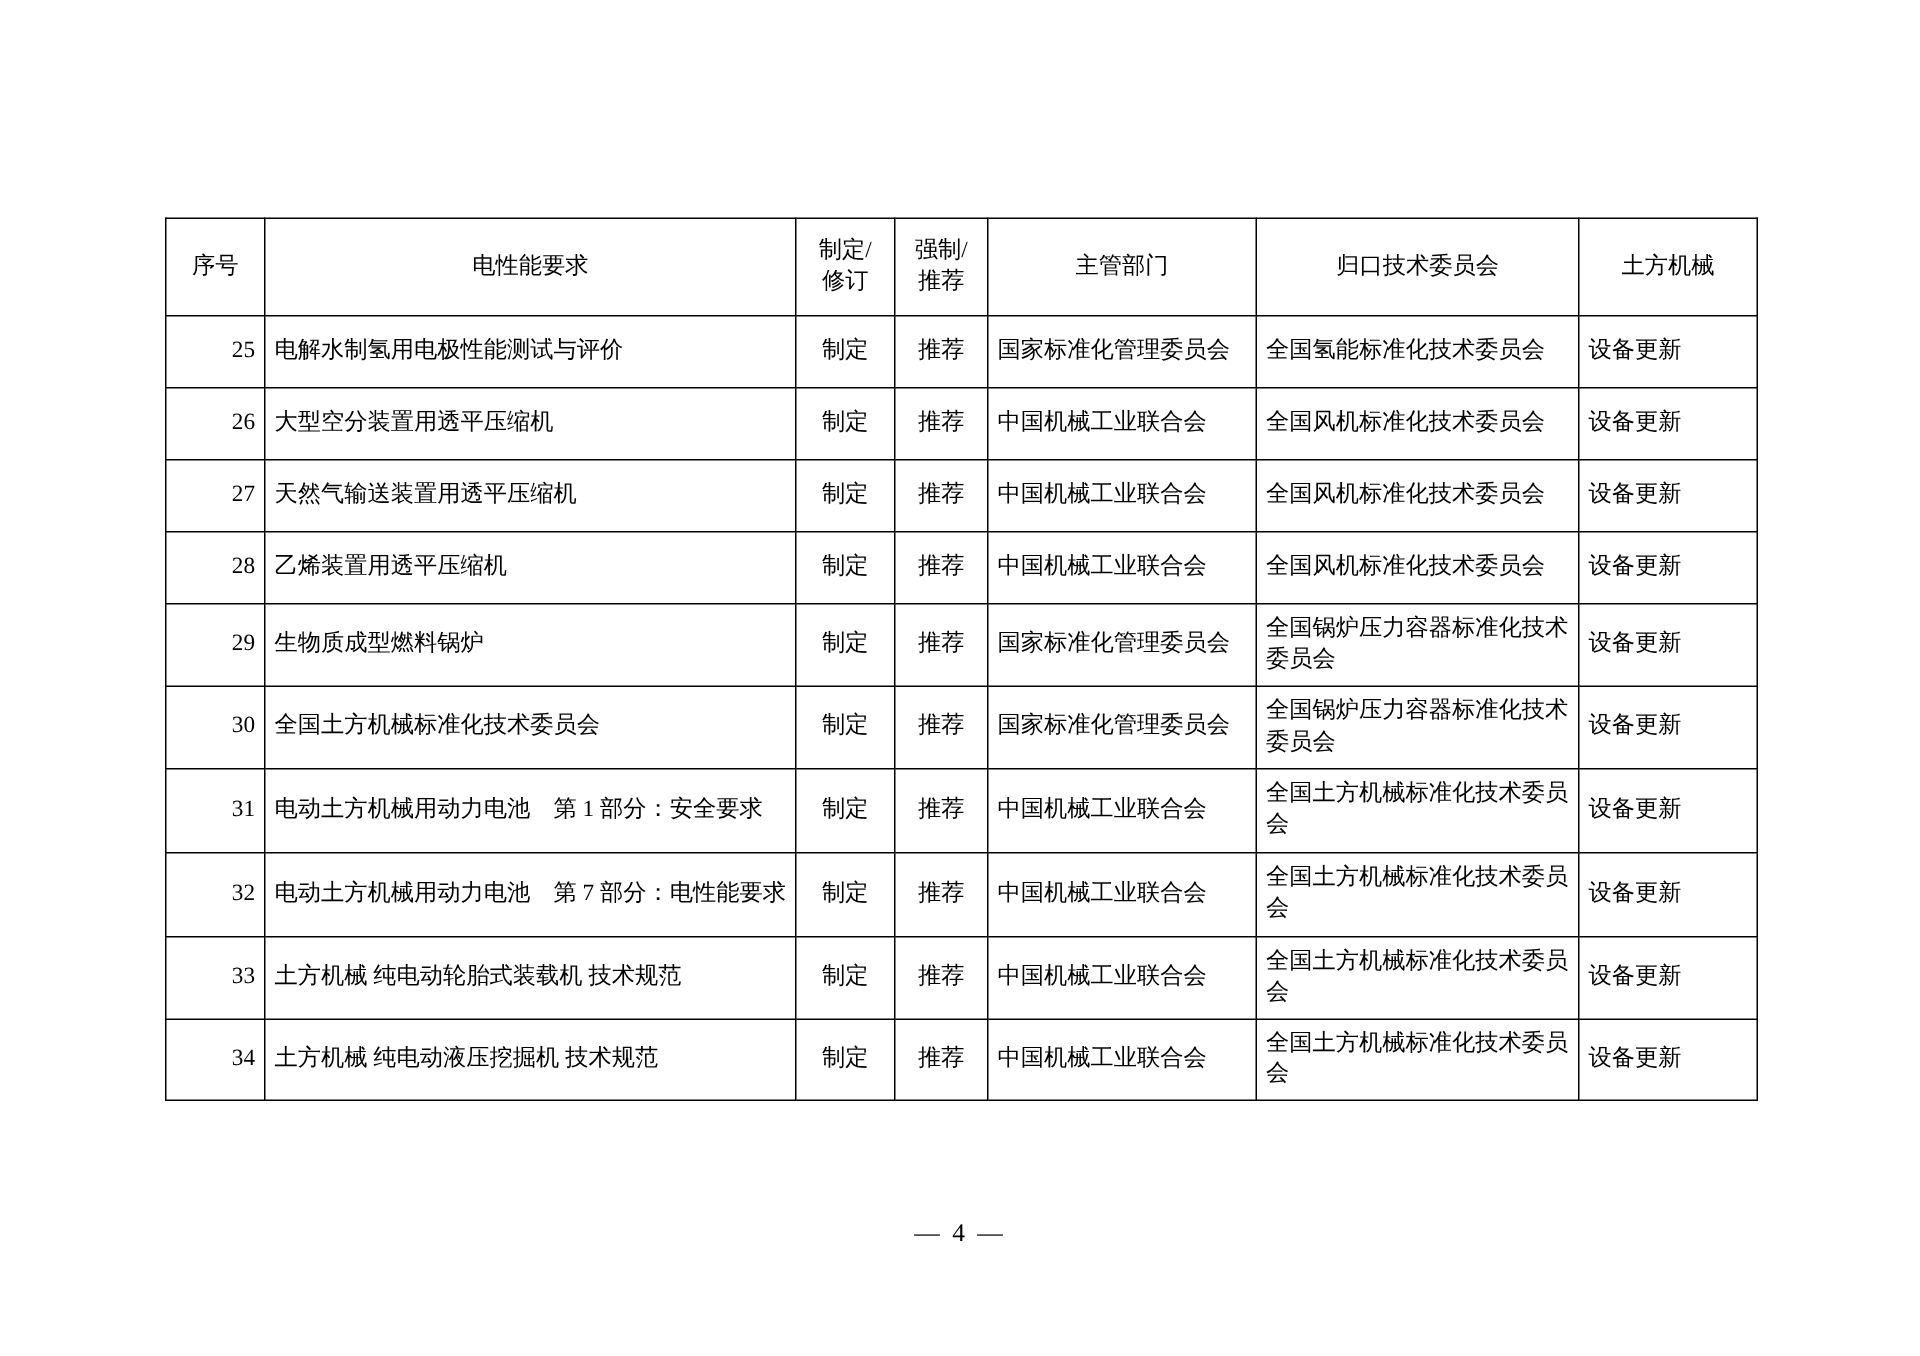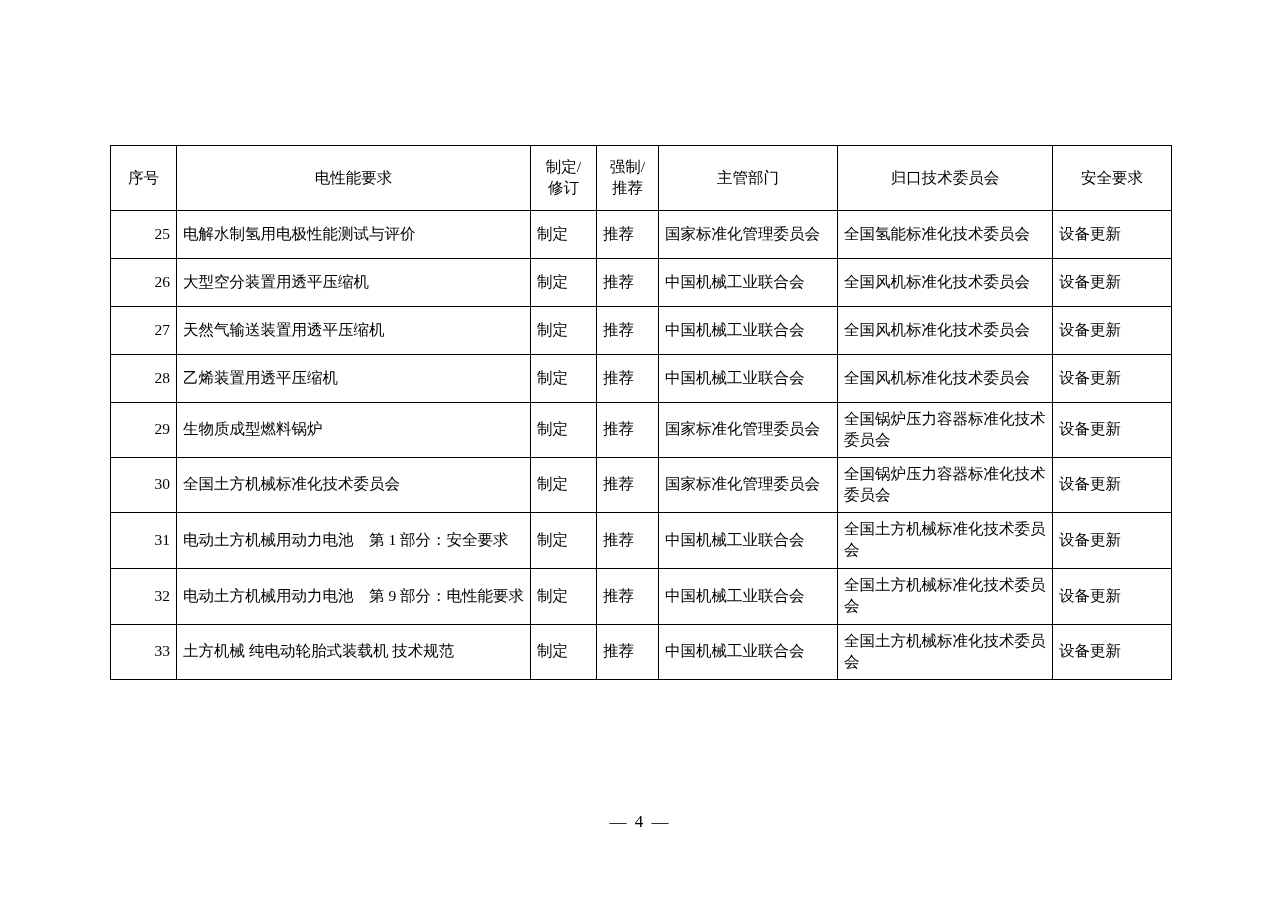--- a/index.html
+++ b/index.html
@@ -57,20 +57,21 @@
     margin-left: 24px;
   }
   td.seq {
     text-align: right;
   }
   td.name {
     text-align: left;
     padding-left: 10px;
   }
   td.type, td.force {
+    text-align: center;
   }
   td.dept, td.tc {
     text-align: left;
     padding-left: 8px;
   }
   td.field {
     text-align: left;
   }
   tbody tr { height: 48px; }
   tbody tr.tall { height: 56px; }
@@ -109,21 +110,21 @@
           <td class="hdr-two-line">
             <div>制定/</div>
             <div>修订</div>
           </td>
           <td class="hdr-two-line">
             <div>强制/</div>
             <div>推荐</div>
           </td>
           <td>主管部门</td>
           <td>归口技术委员会</td>
-          <td>安全要求</td>
+          <td>土方机械</td>
         </tr>
       </thead>
       <tbody>
         <tr>
           <td class="seq">25</td>
           <td class="name">电解水制氢用电极性能测试与评价</td>
           <td class="type">制定</td>
           <td class="force">推荐</td>
           <td class="dept">国家标准化管理委员会</td>
           <td class="tc">全国氢能标准化技术委员会</td>
@@ -178,30 +179,39 @@
           <td class="seq">31</td>
           <td class="name">电动土方机械用动力电池　第 1 部分：安全要求</td>
           <td class="type">制定</td>
           <td class="force">推荐</td>
           <td class="dept">中国机械工业联合会</td>
           <td class="tc">全国土方机械标准化技术委员会</td>
           <td class="field">设备更新</td>
         </tr>
         <tr class="tall">
           <td class="seq">32</td>
-          <td class="name">电动土方机械用动力电池　第 9 部分：电性能要求</td>
+          <td class="name">电动土方机械用动力电池　第 7 部分：电性能要求</td>
           <td class="type">制定</td>
           <td class="force">推荐</td>
           <td class="dept">中国机械工业联合会</td>
           <td class="tc">全国土方机械标准化技术委员会</td>
           <td class="field">设备更新</td>
         </tr>
         <tr>
           <td class="seq">33</td>
           <td class="name">土方机械 纯电动轮胎式装载机 技术规范</td>
+          <td class="type">制定</td>
+          <td class="force">推荐</td>
+          <td class="dept">中国机械工业联合会</td>
+          <td class="tc">全国土方机械标准化技术委员会</td>
+          <td class="field">设备更新</td>
+        </tr>
+        <tr>
+          <td class="seq">34</td>
+          <td class="name">土方机械 纯电动液压挖掘机 技术规范</td>
           <td class="type">制定</td>
           <td class="force">推荐</td>
           <td class="dept">中国机械工业联合会</td>
           <td class="tc">全国土方机械标准化技术委员会</td>
           <td class="field">设备更新</td>
         </tr>
       </tbody>
     </table>
   </div>
 

